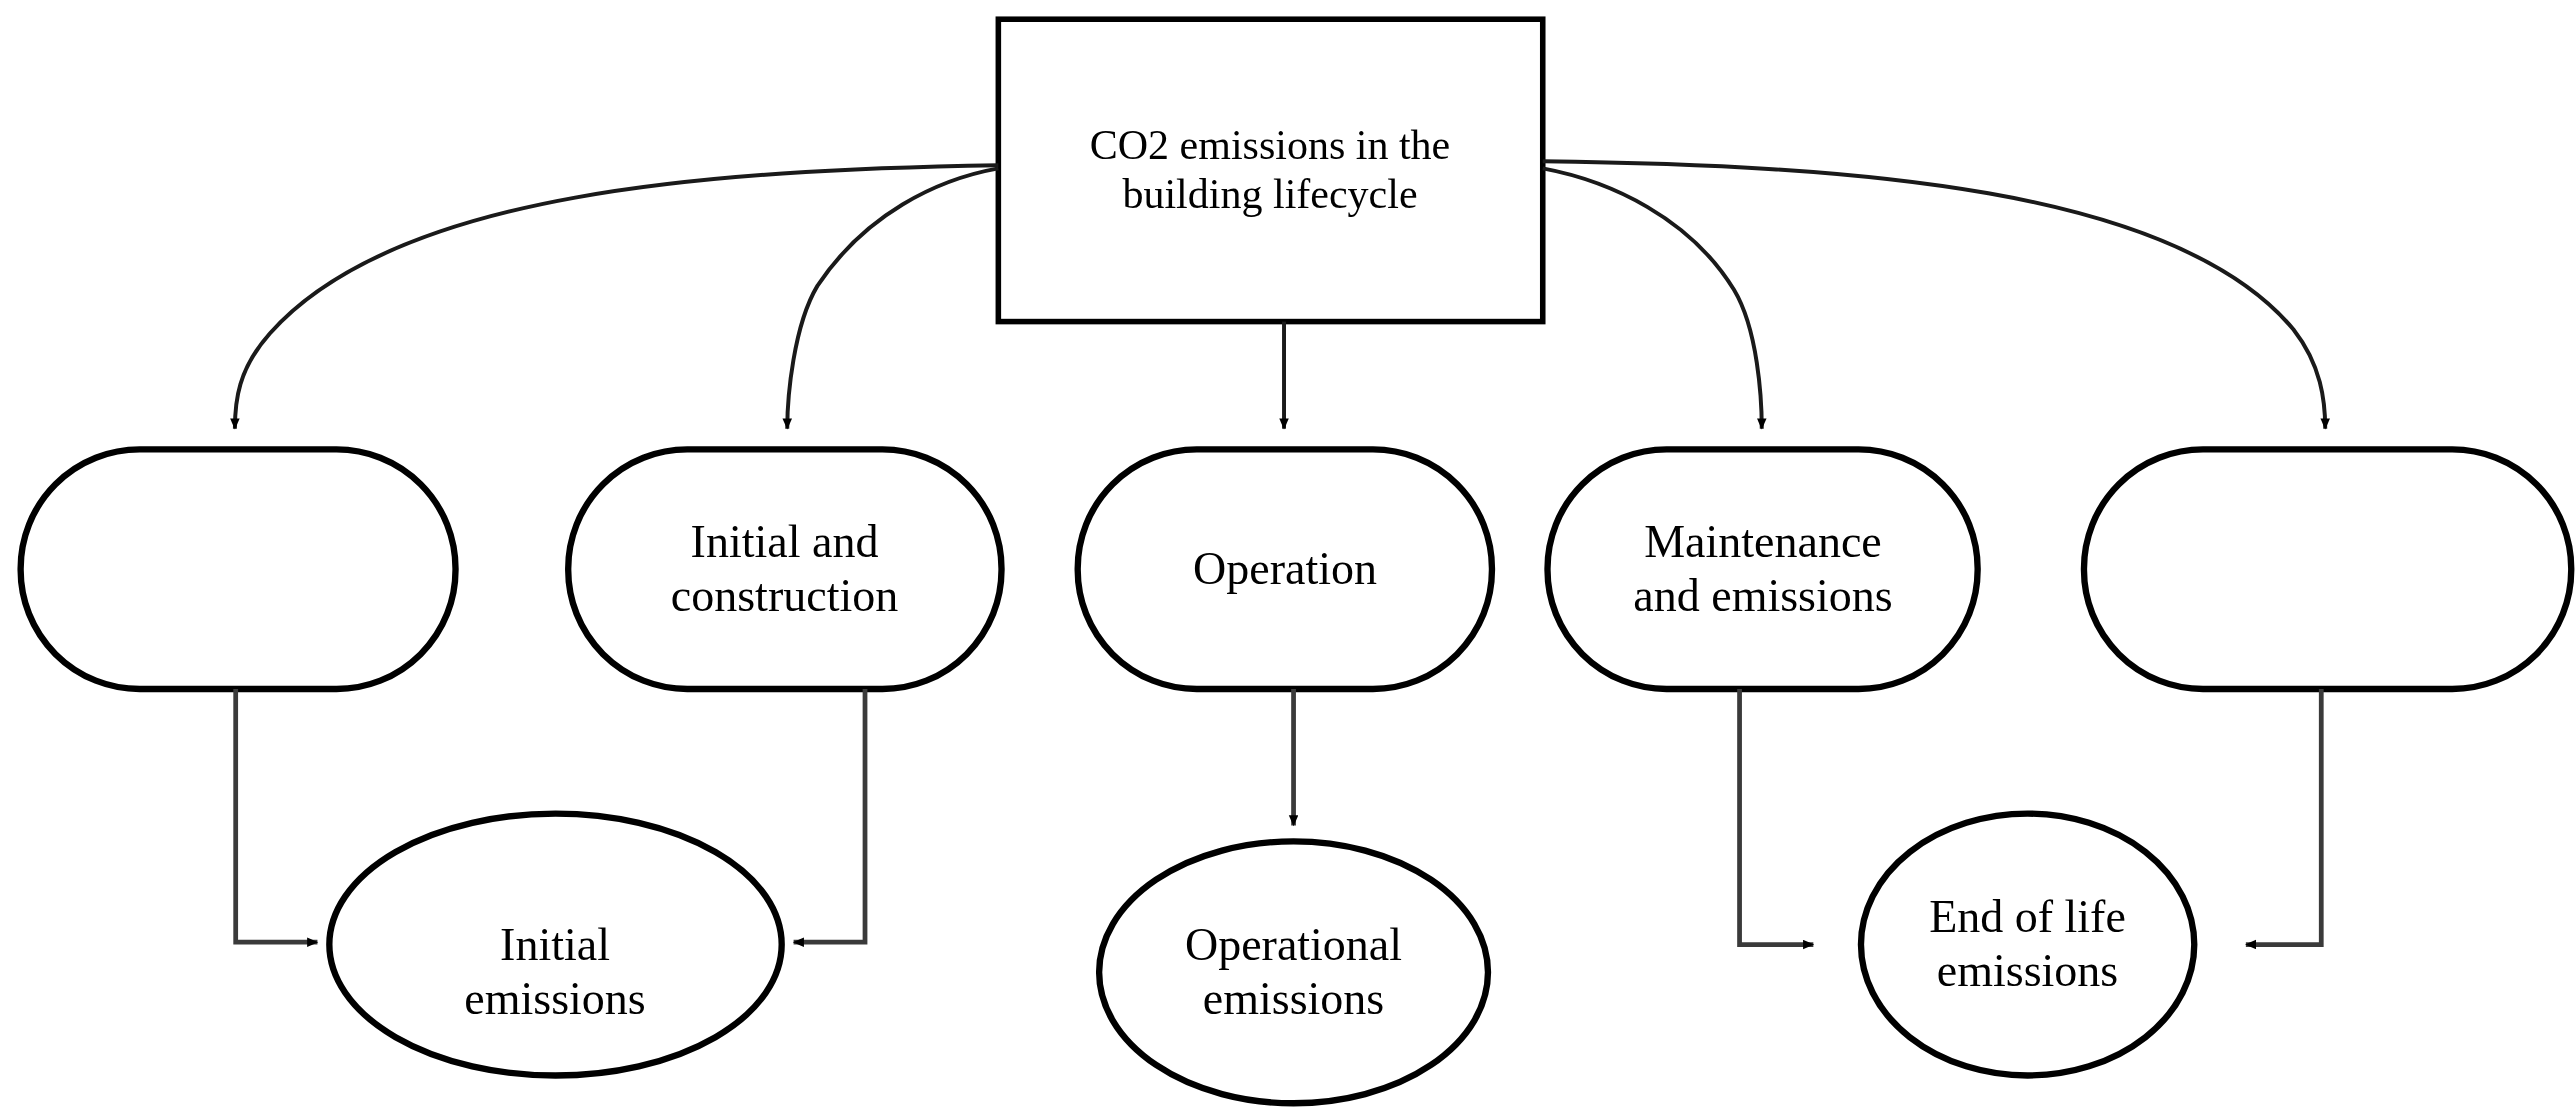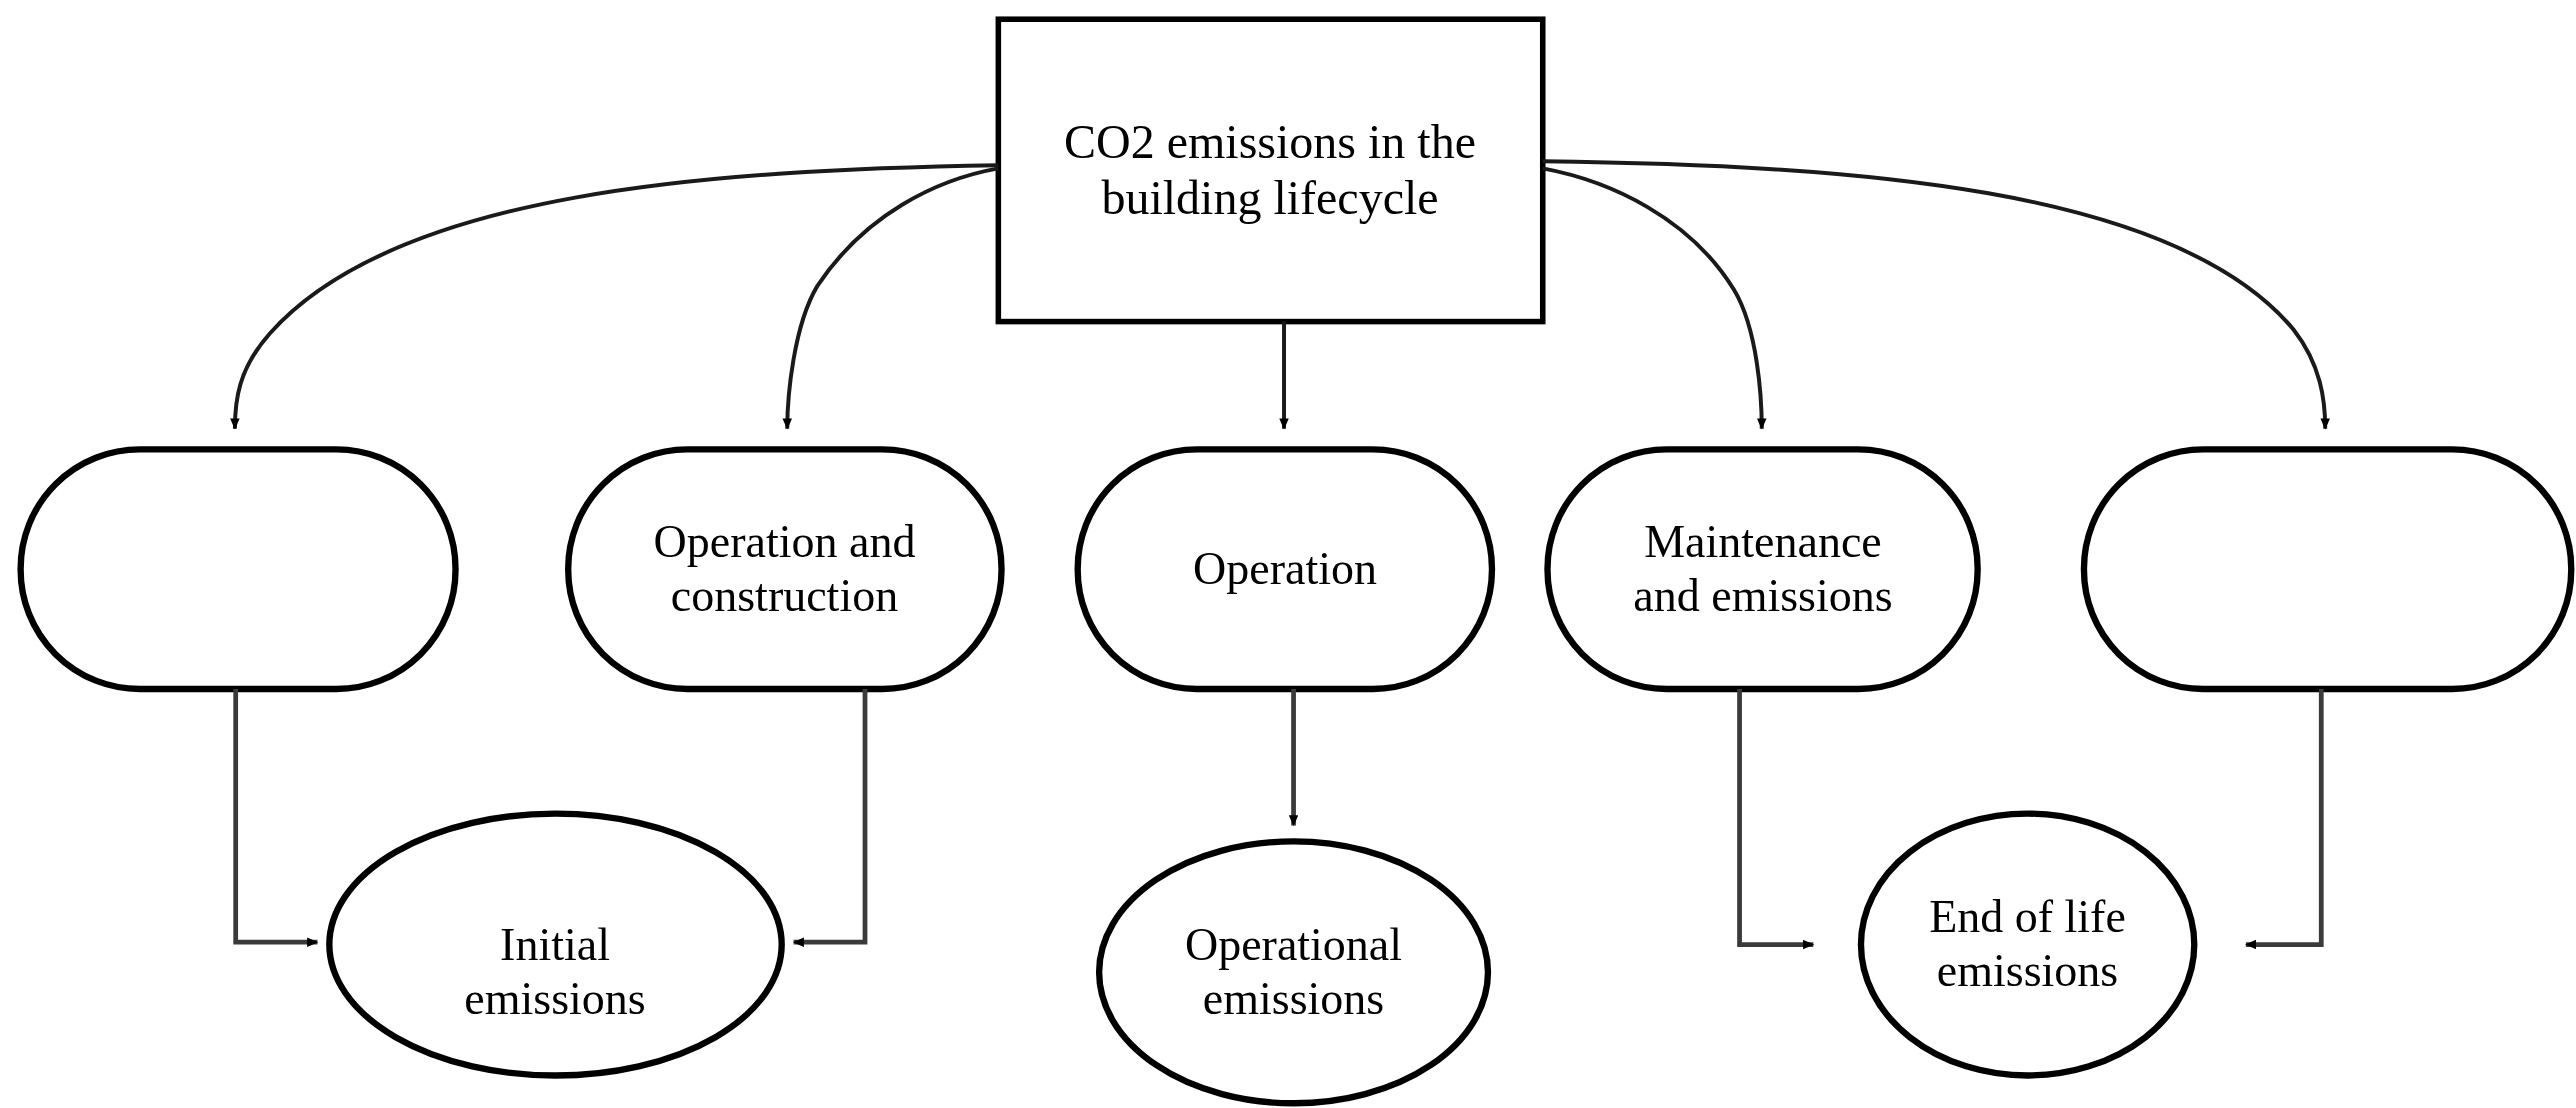--- a/index.html
+++ b/index.html
@@ -32,21 +32,21 @@
     align-items: center;
     justify-content: center;
     text-align: center;
     color: #000000;
     line-height: 1.17;
     white-space: pre-line;
     pointer-events: none;
     font-family: "Liberation Serif", "DejaVu Serif", serif;
   }
   .label-root {
-    font-size: 48px;
+    font-size: 42px;
   }
   .label-stage {
     font-size: 46px;
   }
   .label-outcome {
     font-size: 46px;
   }
 </style>
 </head>
 <body>
@@ -99,21 +99,21 @@
 
     <path d="M 2192 868 L 2192 1190 L 2285 1190" fill="none" stroke="#3a3a3a" stroke-width="6" marker-end="url(#arrowhead-thin)"></path>
 
     <path d="M 2925 868 L 2925 1190 L 2830 1190" fill="none" stroke="#3a3a3a" stroke-width="6" marker-end="url(#arrowhead-thin)"></path>
   </svg>
 
   <div class="node-label label-root" style="left:998px; top:19px; width:544px; height:302px;">CO2 emissions in the
 building lifecycle</div>
 
 
-  <div class="node-label label-stage" style="left:568px; top:449px; width:433px; height:240px;">Operation and
+  <div class="node-label label-stage" style="left:568px; top:449px; width:433px; height:240px;">Initial and
 construction</div>
 
   <div class="node-label label-stage" style="left:1078px; top:449px; width:414px; height:240px;">Operation</div>
 
   <div class="node-label label-stage" style="left:1548px; top:449px; width:430px; height:240px;">Maintenance
 and emissions</div>
 
 
   <div class="node-label label-outcome" style="left:329px; top:841px; width:452px; height:262px;">Initial
 emissions</div>

